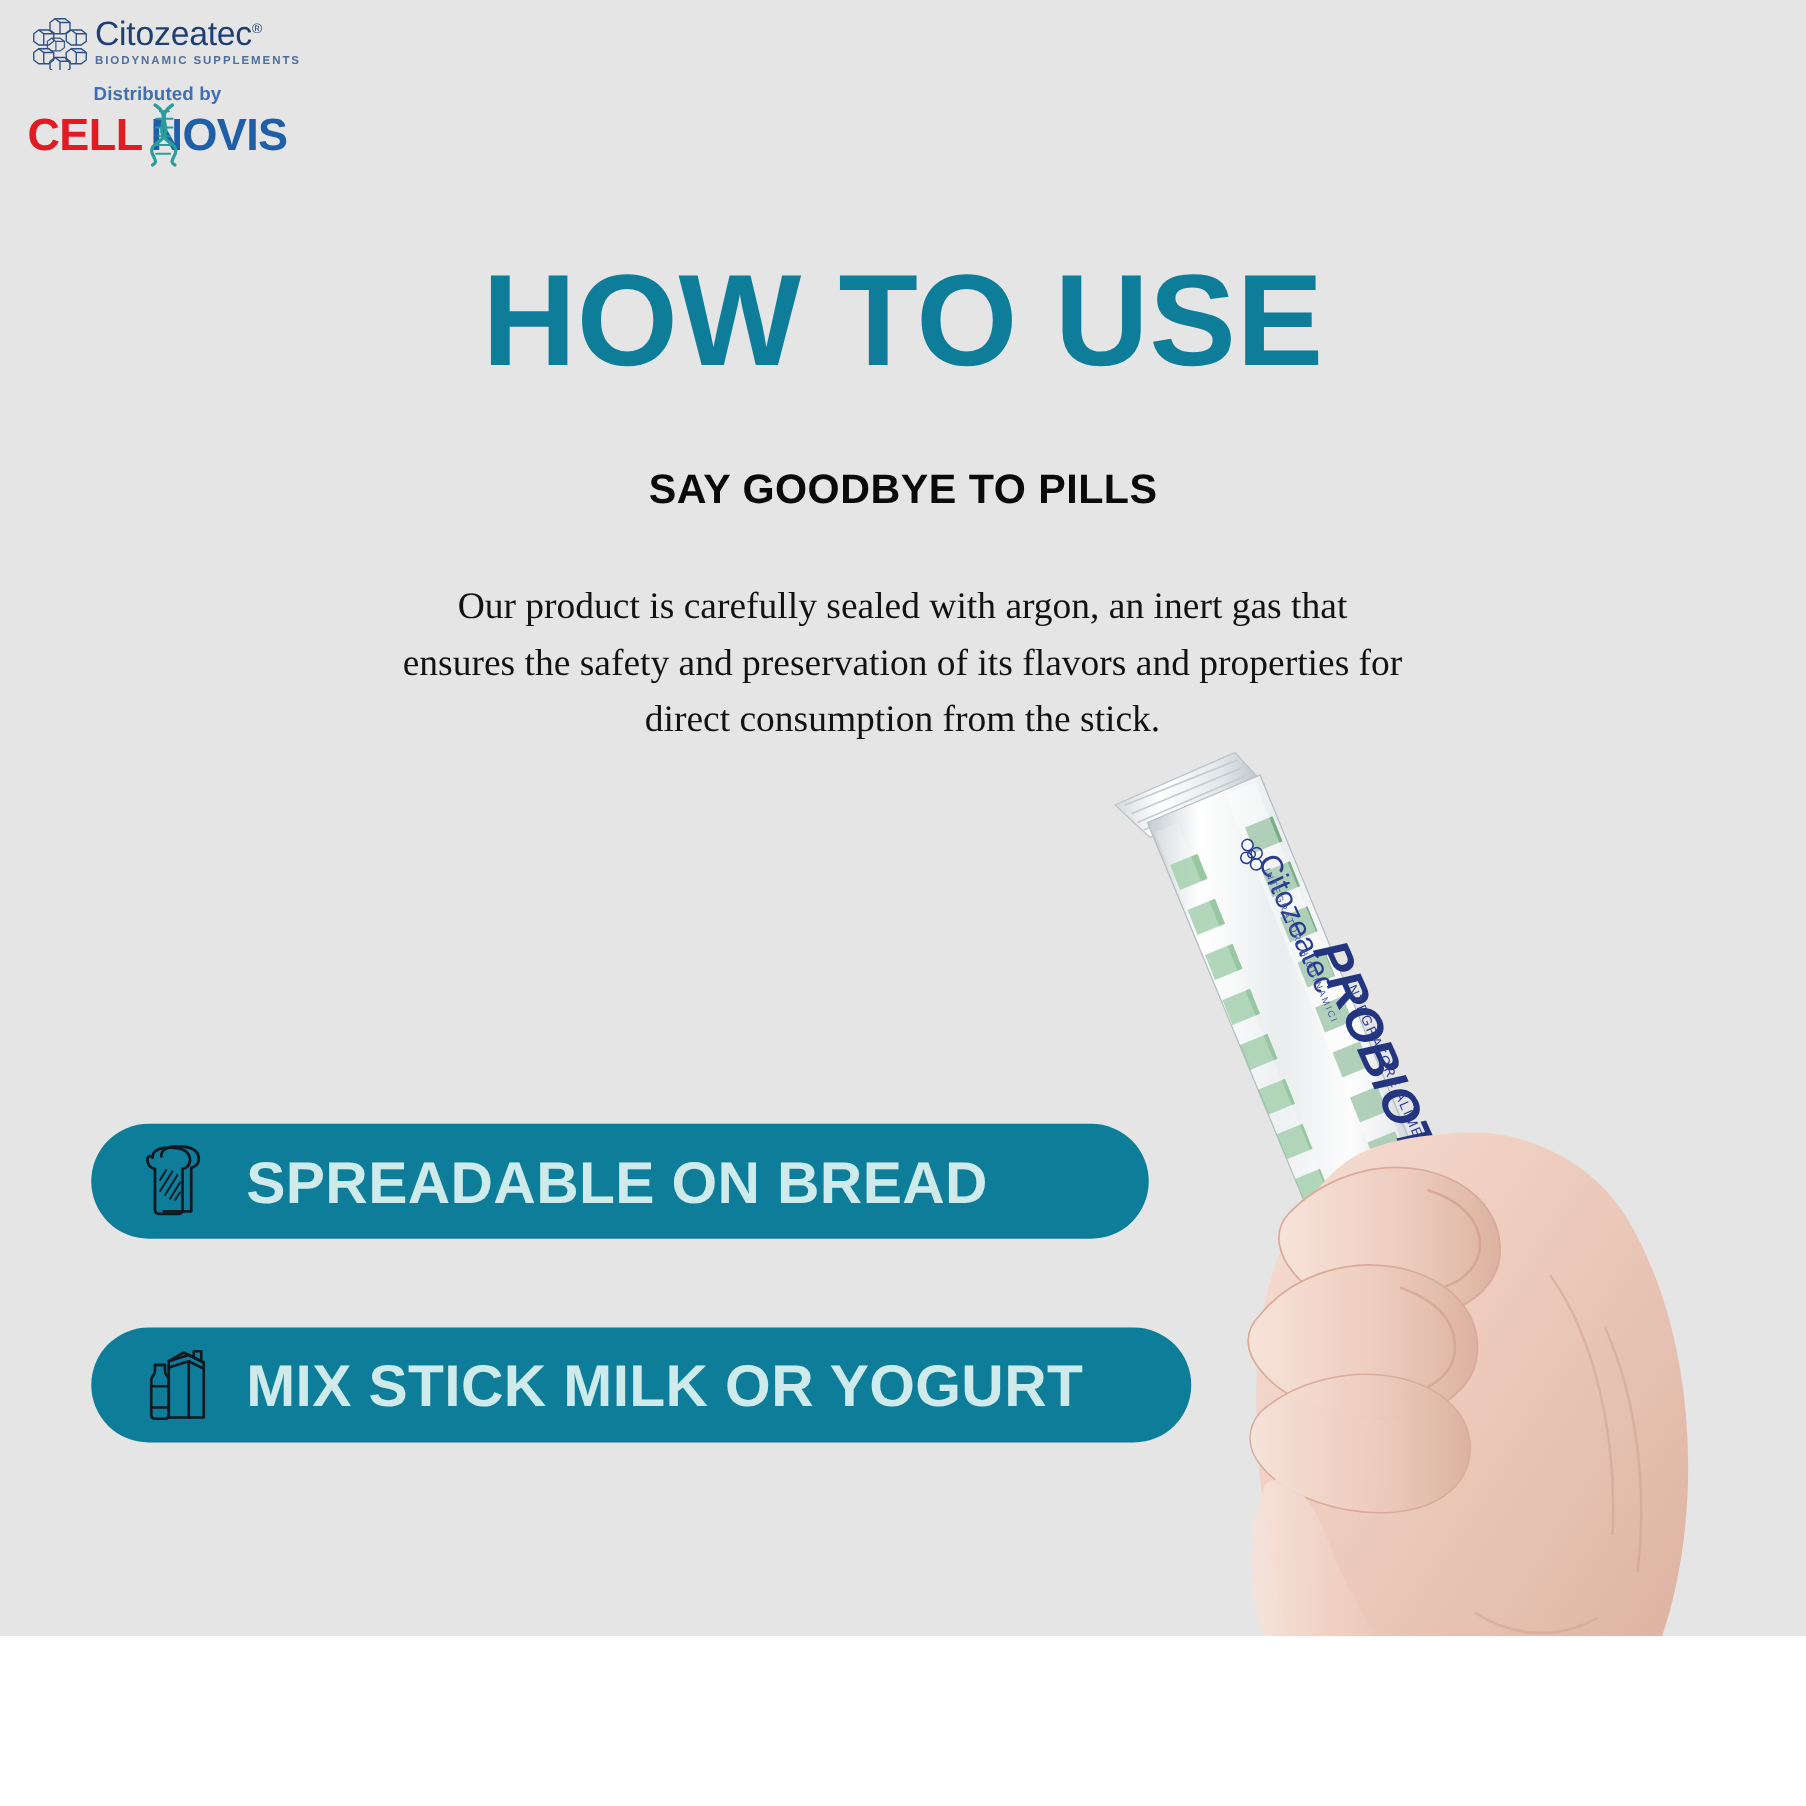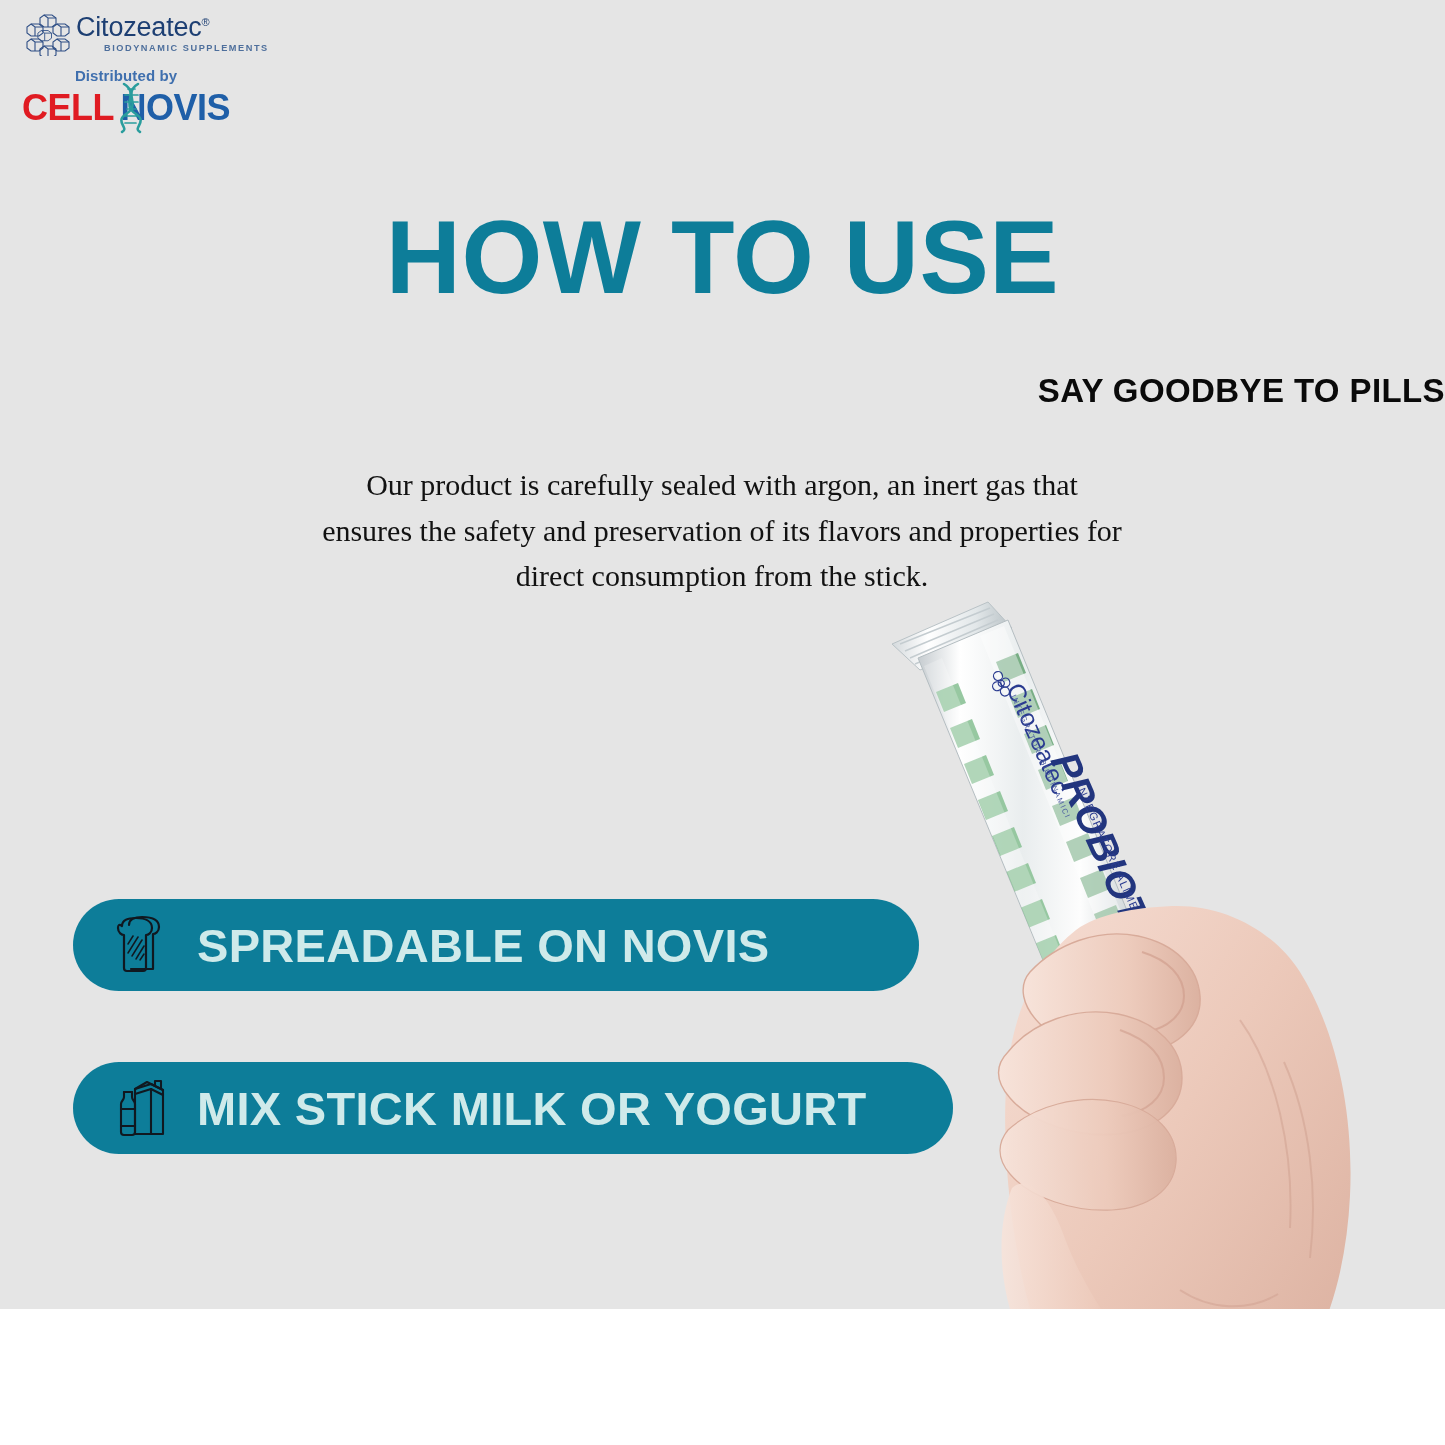--- a/index.html
+++ b/index.html
@@ -42,21 +42,20 @@
   .cito-name .reg {
     font-size: 11px;
     vertical-align: super;
   }
   .cito-sub {
     font-size: 9.2px;
     font-weight: 600;
     letter-spacing: 1.55px;
     color: #4e6f9c;
     margin-top: 3px;
-    margin-left: 28px;
   }
   .distributed {
     text-align: center;
     font-size: 15px;
     color: #3f6fae;
     margin-top: 11px;
     width: 208px;
     letter-spacing: 0.1px;
     font-weight: bold;
   }
@@ -101,21 +100,21 @@
     font-weight: 700;
     color: #0d7d99;
     letter-spacing: 0.5px;
     line-height: 1;
   }
   .subtitle {
     position: absolute;
     left: 0;
     top: 372px;
     width: 1445px;
-    text-align: right;
+    text-align: center;
     font-size: 33px;
     font-weight: 700;
     color: #0a0a0a;
     letter-spacing: 0.4px;
   }
   .paragraph {
     position: absolute;
     left: 322px;
     top: 462px;
     width: 800px;
@@ -256,21 +255,21 @@
 
         <g stroke-width="1.5">
           <line x1="23" y1="40" x2="33" y2="24"></line>
           <line x1="27" y1="43" x2="37" y2="27"></line>
           <line x1="31" y1="46" x2="39" y2="33"></line>
           <line x1="23" y1="31" x2="28" y2="23"></line>
           <line x1="35" y1="47" x2="39" y2="41"></line>
         </g>
       </g>
     </svg>
-    <div class="pill-label">SPREADABLE ON NOVIS</div>
+    <div class="pill-label">SPREADABLE ON BREAD</div>
   </div>
 
   <div class="pill" id="pill-2">
     <svg class="pill-icon" viewBox="0 0 74 64">
       <g fill="none" stroke="#101820" stroke-width="2.1" stroke-linejoin="round" stroke-linecap="round">
 
         <path d="M30 18 L30 58 L58 58 L58 14 L46 8 L30 13 Z"></path>
         <path d="M30 18 L46 13 L58 19"></path>
         <path d="M46 13 L46 58"></path>
         <path d="M30 13 L42 6 L58 14"></path>

